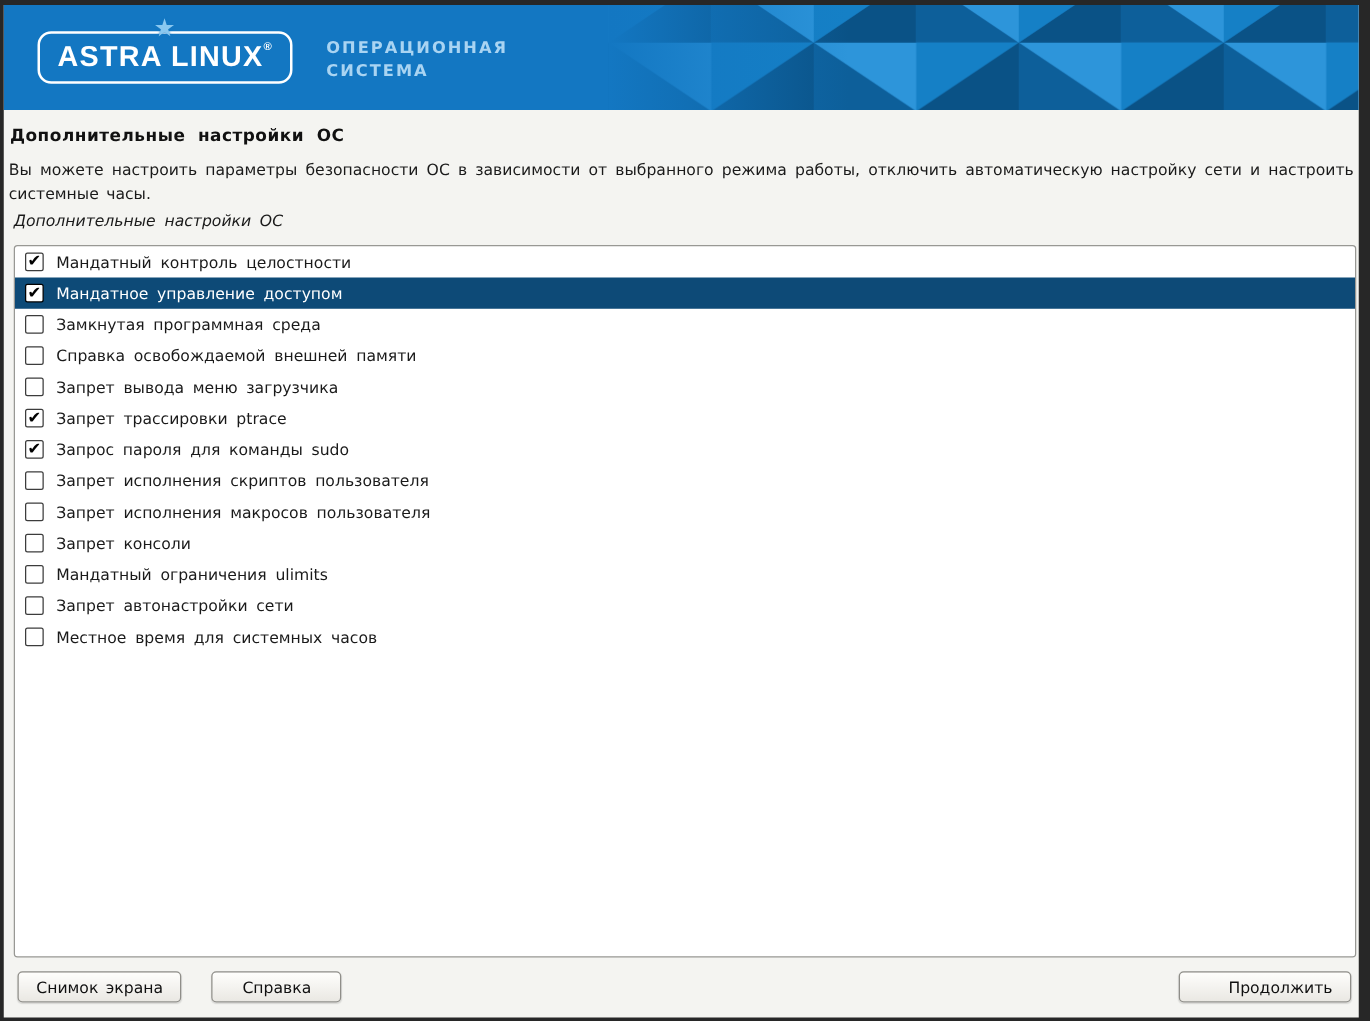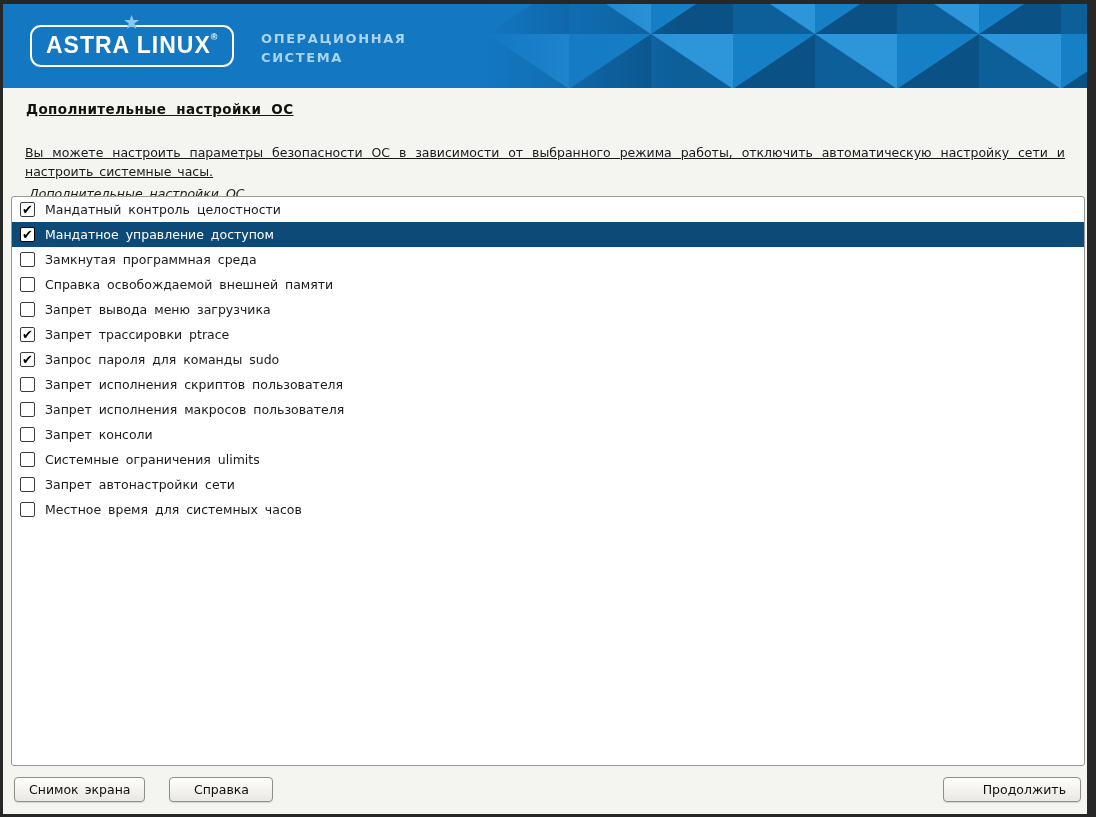--- a/index.html
+++ b/index.html
@@ -35,27 +35,27 @@
     text-shadow:0 0 2px #1377c2;
   }
   .logo sup { font-size:9px; vertical-align:top; }
   .subtitle {
     position:absolute; left:213px; top:26px;
     color:#a9d4f2; font-size:13px; font-weight:bold;
     letter-spacing:1.6px; line-height:1.45; white-space:nowrap;margin-left:45px;
   }
 
   
-  main { padding:0 22px; color:#181818;text-decoration:underline; }
+  main { padding:0 4px; color:#181818; }
   h1 {
     margin:13px 0 0 1px; font-size:13.5px; font-weight:bold;
     letter-spacing:.4px; word-spacing:5px; color:#111;
   }
   .desc {
-    margin:26px 0 0 0; font-size:12.5px; line-height:19px;
+    margin:9px 0 0 0; font-size:12.5px; line-height:19px;
     text-align:justify; word-spacing:2px; color:#1a1a1a;
   }
   .caption {
     margin:5px 0 0 4px; font-size:12.5px; font-style:italic;
     word-spacing:3px; color:#1a1a1a;
   }
 
   .listbox {
     position:absolute; left:8px; top:192px; width:1074px; height:570px;
     background:#ffffff; border:1px solid #989894; border-radius:3px;
@@ -182,21 +182,21 @@
       <div class="row">
         <span class="cb"></span>
         <span>Запрет исполнения макросов пользователя</span>
       </div>
       <div class="row">
         <span class="cb"></span>
         <span>Запрет консоли</span>
       </div>
       <div class="row">
         <span class="cb"></span>
-        <span>Системные ограничения ulimits</span>
+        <span>Мандатный ограничения ulimits</span>
       </div>
       <div class="row">
         <span class="cb"></span>
         <span>Запрет автонастройки сети</span>
       </div>
       <div class="row">
         <span class="cb"></span>
         <span>Местное время для системных часов</span>
       </div>
     </div>

